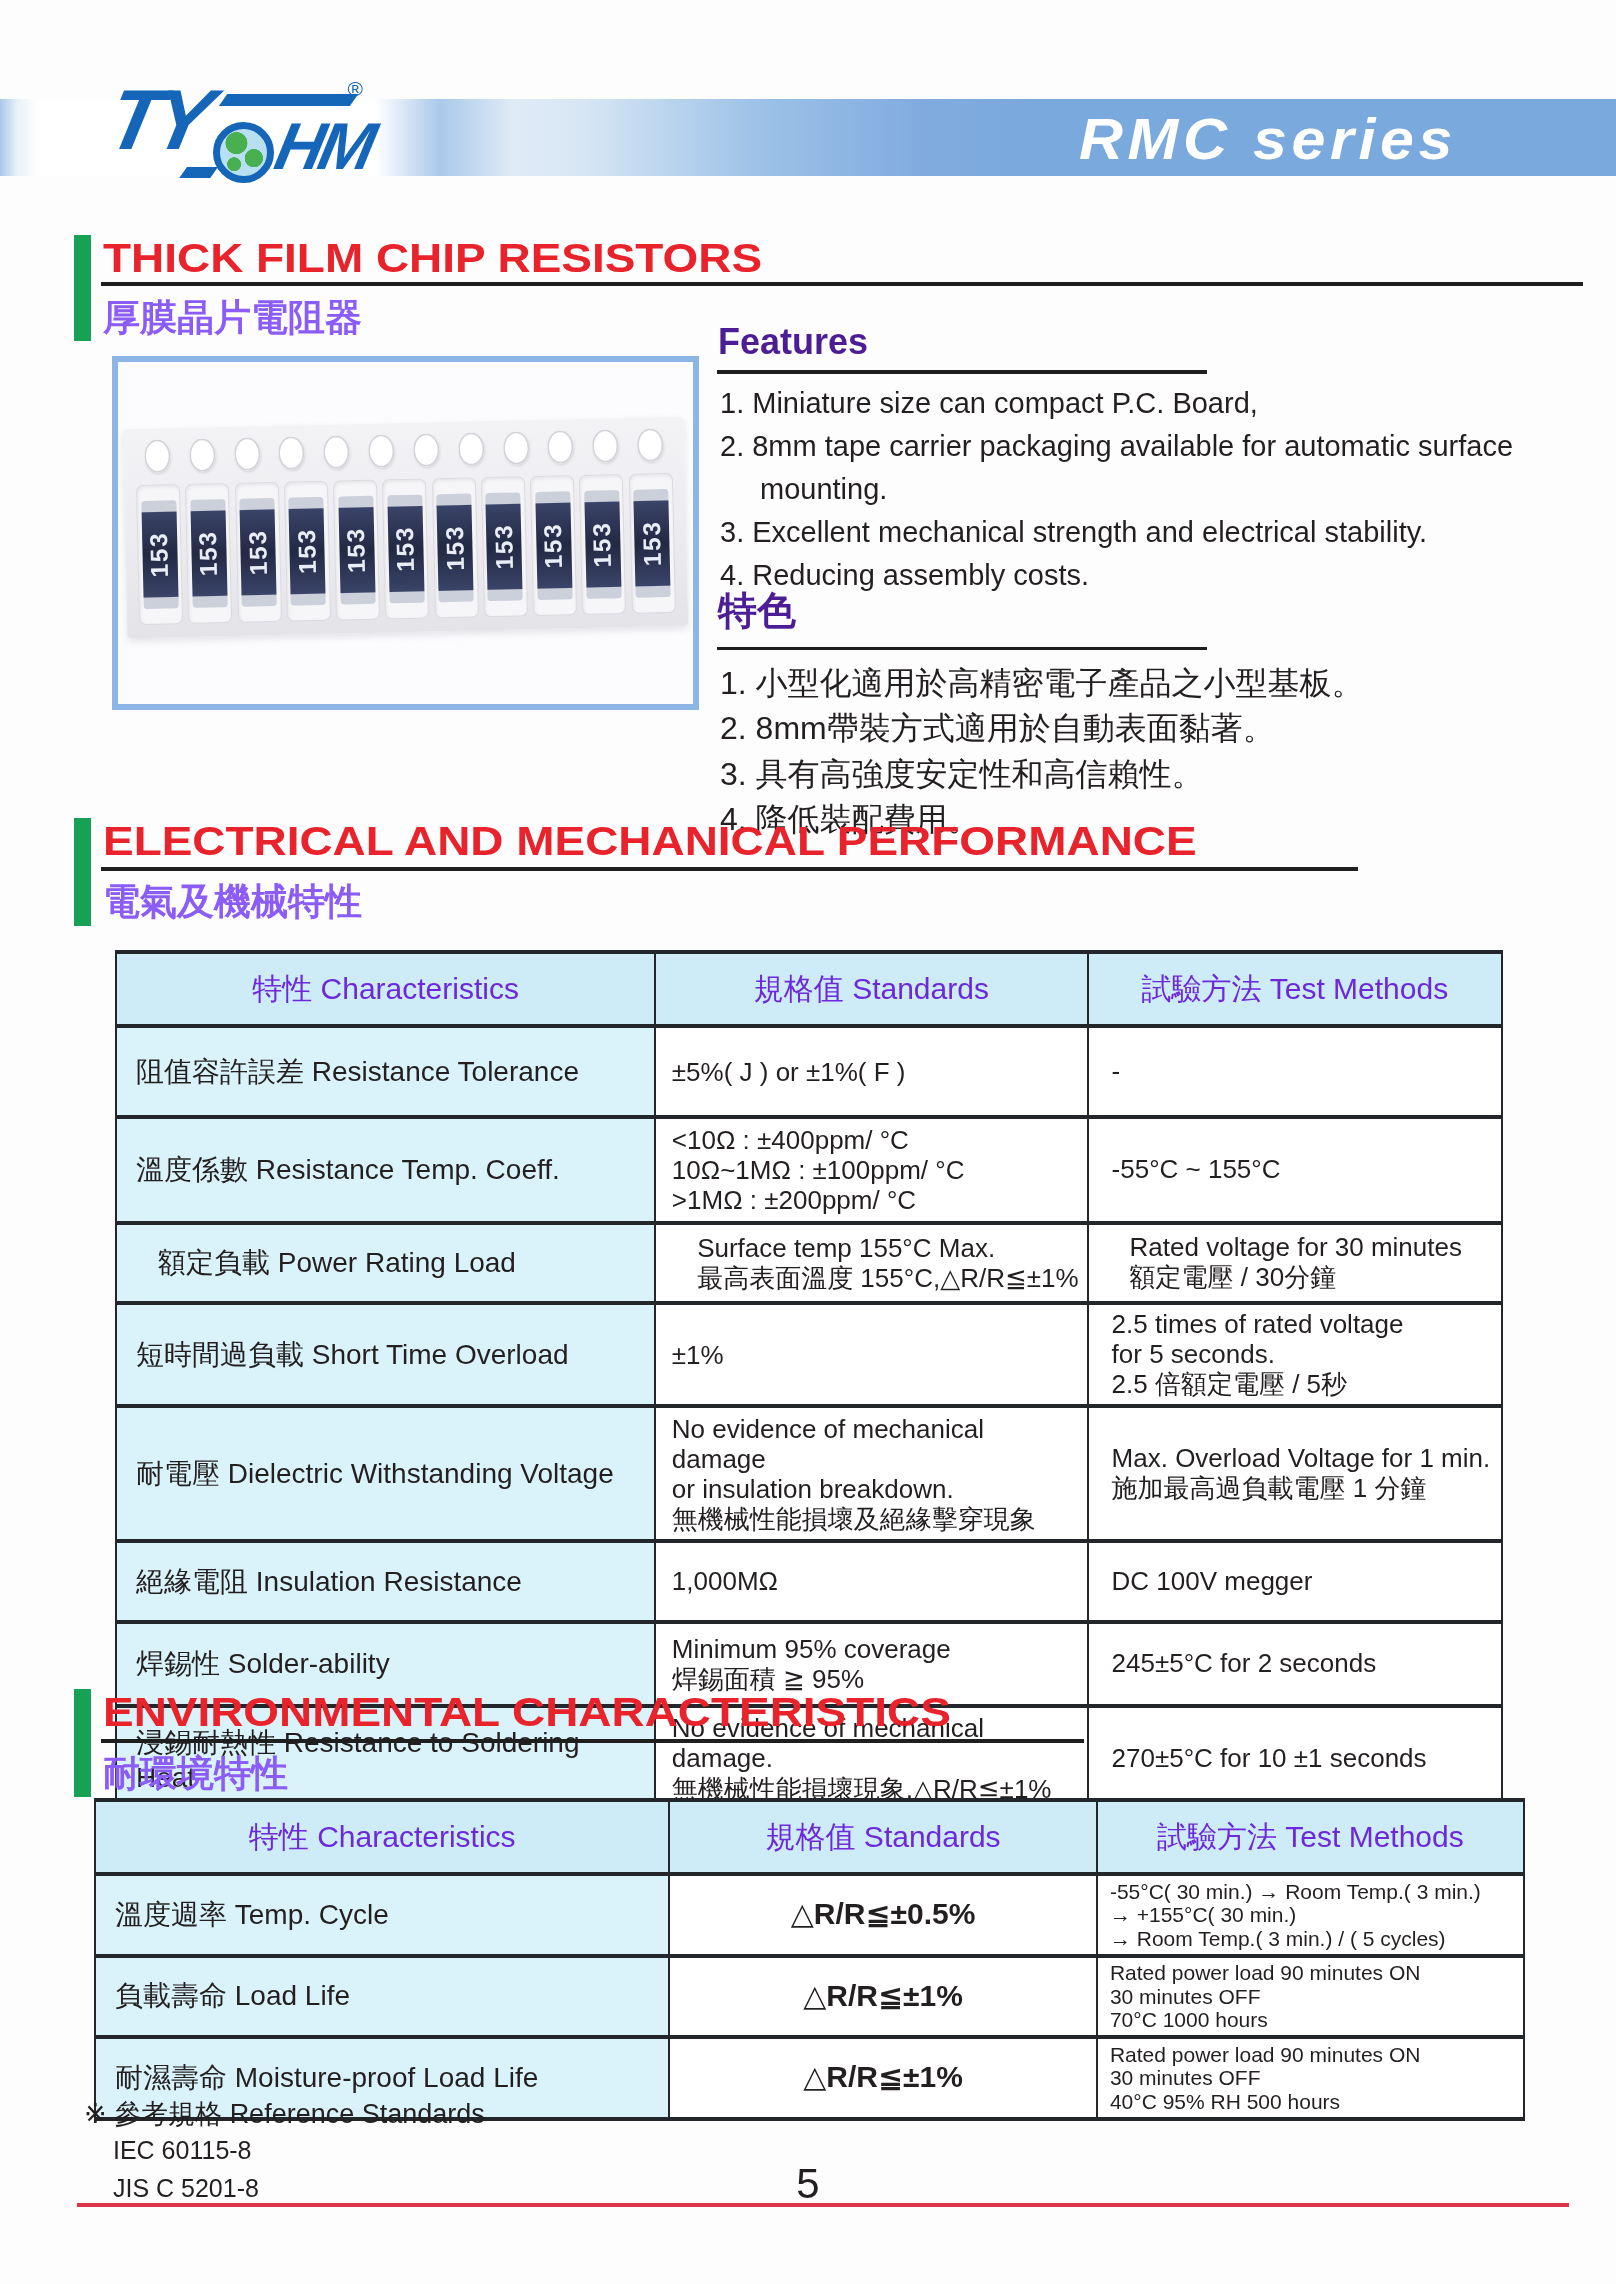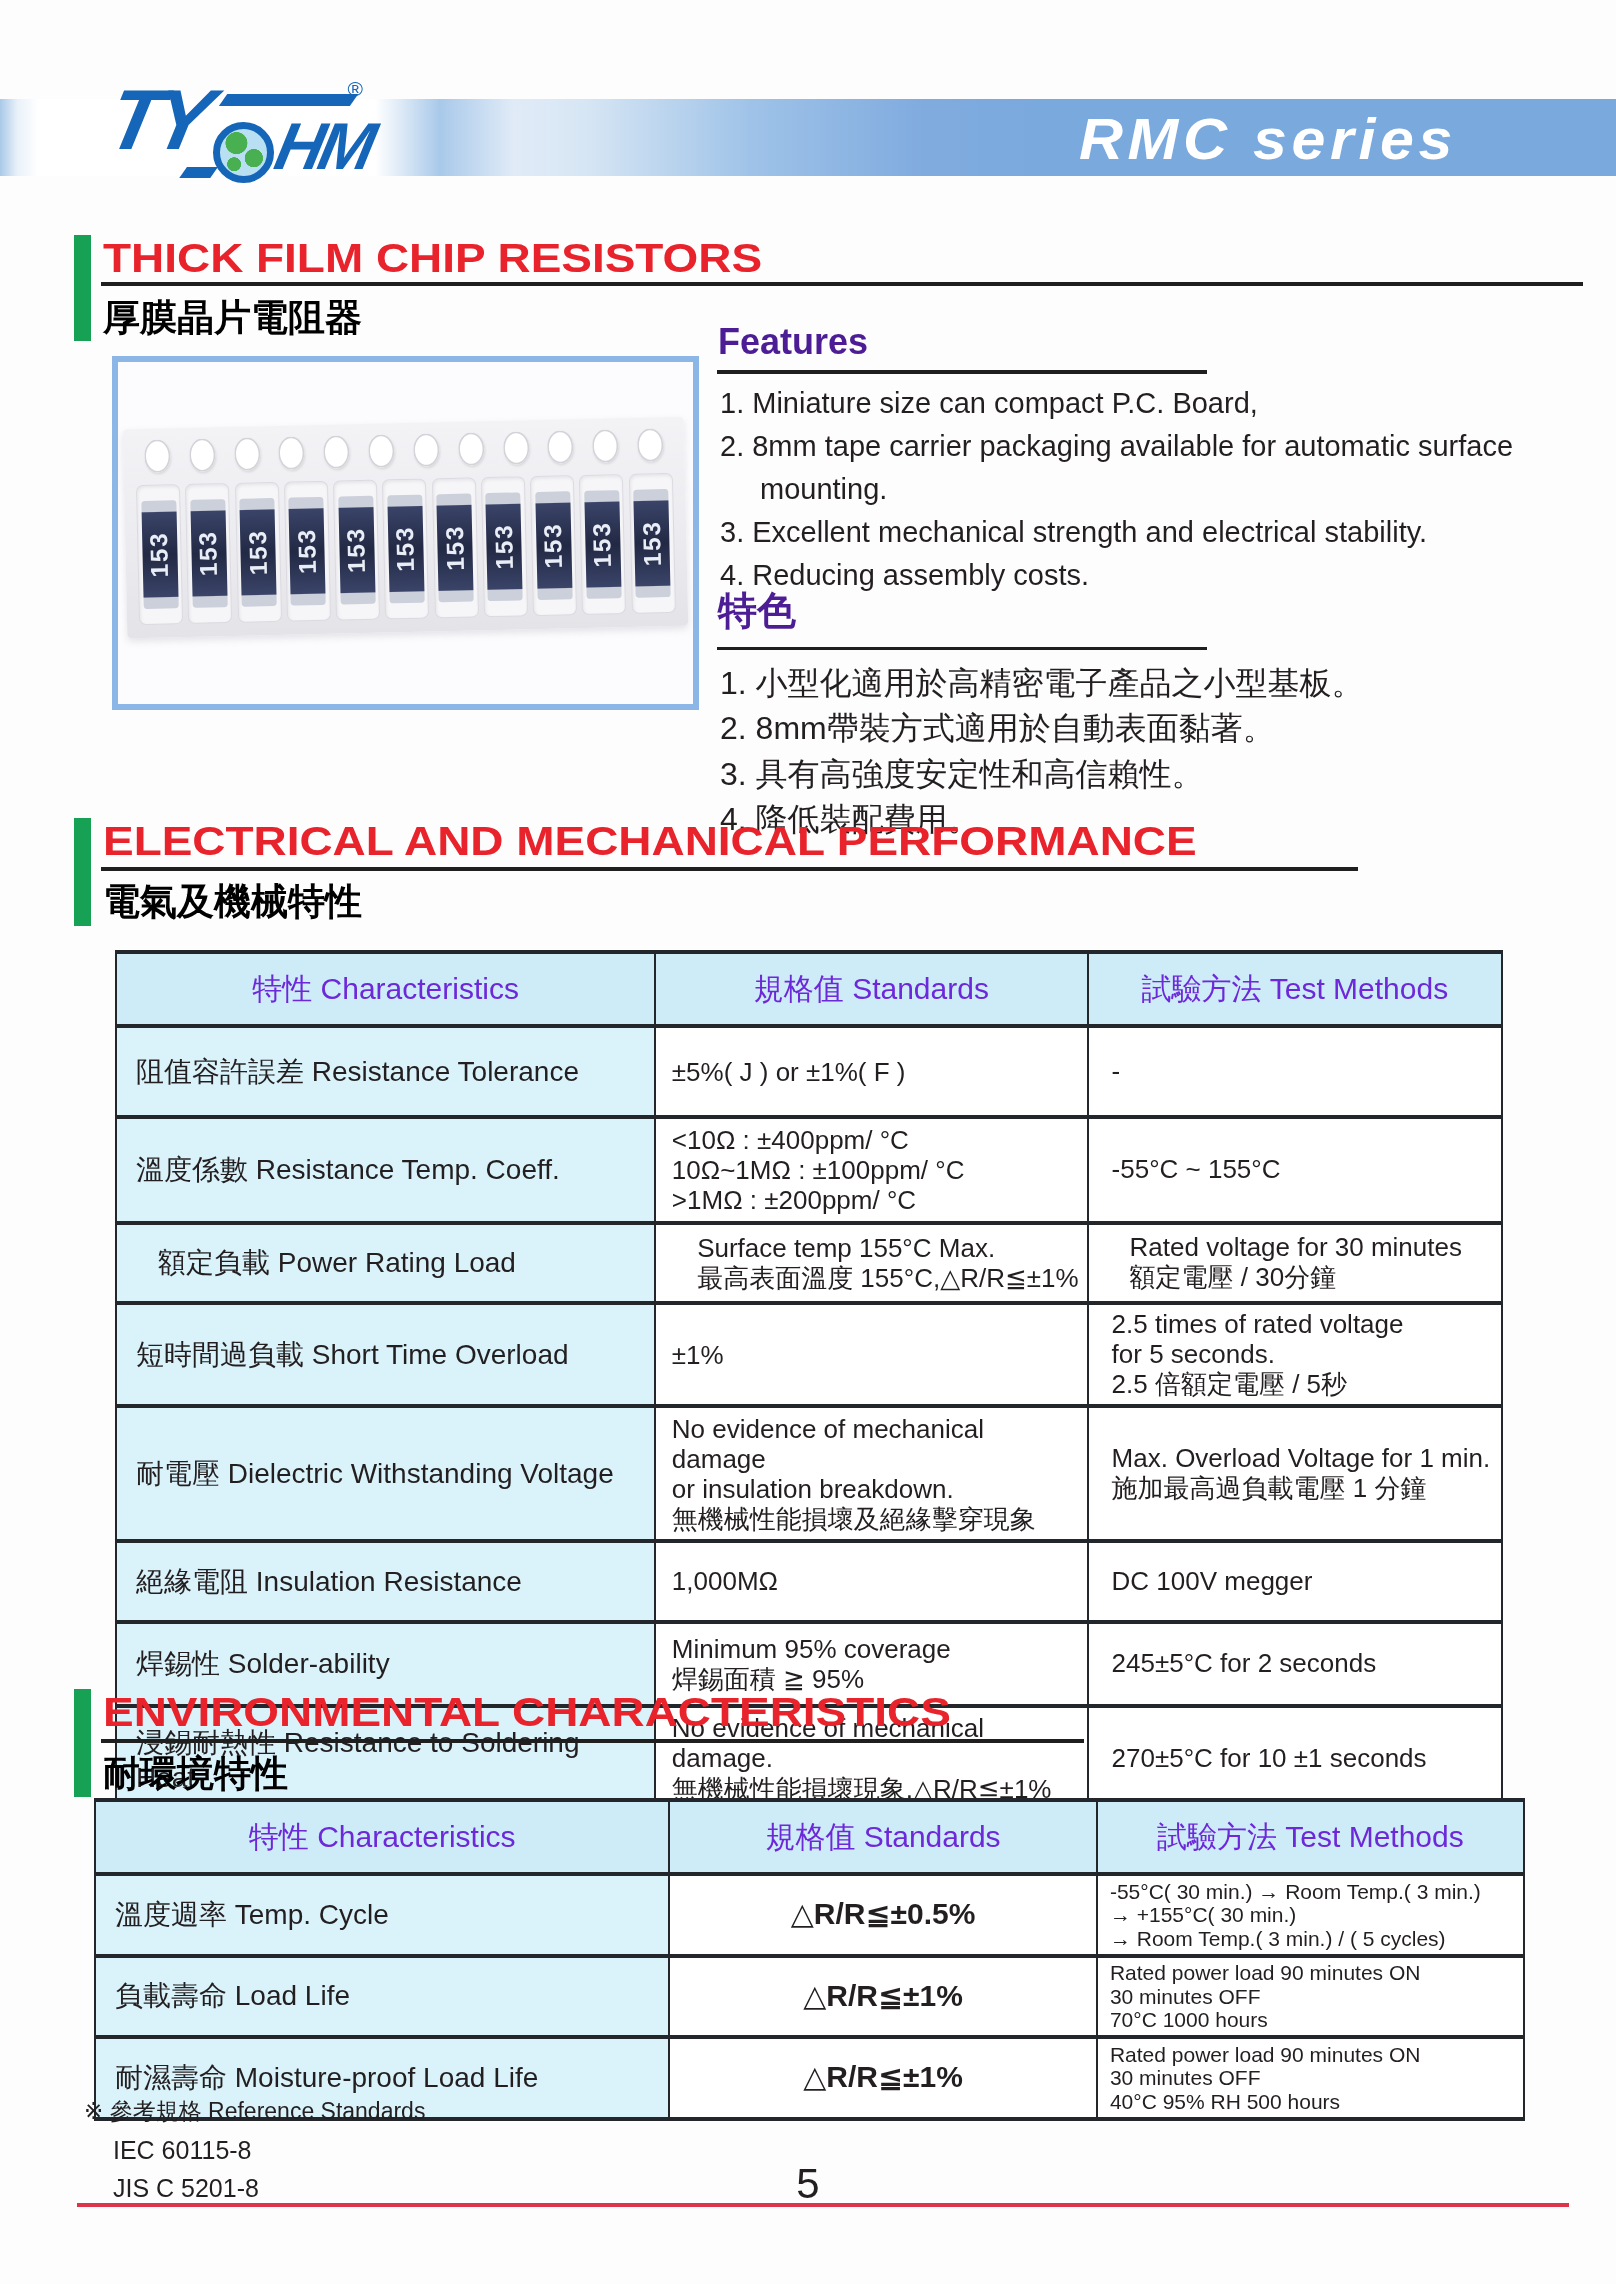--- a/index.html
+++ b/index.html
@@ -30,21 +30,21 @@
   
   .gbar{position:absolute;left:74px;width:17.4px;background:#16a155;}
   .gbar-1{top:235px;height:106px;}
   .gbar-2{top:818px;height:108px;}
   .gbar-3{top:1689px;height:108px;}
   .h-en{position:absolute;margin:0;font-size:41px;font-weight:bold;color:#e8232b;white-space:nowrap;
         transform:scaleX(1.12);transform-origin:left center;letter-spacing:0px;}
   .h1-thick{left:103px;top:235px;}
   .h1-elec{left:103px;top:818px;}
   .h1-env{left:103px;top:1689px;}
-  .h-zh{position:absolute;margin:0;font-size:37px;font-weight:bold;color:#000000;white-space:nowrap;}
+  .h-zh{position:absolute;margin:0;font-size:37px;font-weight:bold;color:#8b5cf6;white-space:nowrap;}
   .hzh-thick{left:103px;top:293px;}
   .hzh-elec{left:103px;top:877px;}
   .hzh-env{left:103px;top:1749px;}
   .rule{position:absolute;height:3.5px;background:#1f1f1f;}
   .rule-thick{left:101px;top:282px;width:1482px;}
   .rule-feat{left:717px;top:370px;width:490px;height:3.5px;}
   .rule-featzh{left:717px;top:647px;width:490px;height:2.6px;}
   .rule-elec{left:101px;top:867px;width:1257px;}
   .rule-env{left:101px;top:1739px;width:983px;}
   .h-feat{position:absolute;margin:0;font-size:36px;font-weight:bold;color:#4c1d95;white-space:nowrap;}
@@ -91,21 +91,21 @@
   #elec-table tbody tr:nth-child(4) td{height:82px;}
   #elec-table tbody tr:nth-child(5) td{height:82px;}
   #elec-table tbody tr:nth-child(6) td{height:66px;}
   #elec-table tbody tr:nth-child(7) td{height:70px;}
   #elec-table tbody tr:nth-child(8) td{height:63px;}
   #env-table tbody tr td{height:66px;}
   #env-table .scell{text-align:center;font-weight:bold;font-size:30px;padding:3.5px;}
   #env-table .tcell{font-size:21px;line-height:1.12;padding:3.5px 5.2px 3.5px 12.2px;}
 
   
-  .foot-note{position:absolute;left:84px;top:2096px;font-size:23px;}
+  .foot-note{position:absolute;left:84px;top:2096px;font-size:27px;}
   .foot-list{position:absolute;left:113px;top:2131px;margin:0;padding:0;list-style:none;
         font-size:25px;line-height:1.52;}
   .page-num{position:absolute;left:0;top:2160px;width:1616px;text-align:center;font-size:42px;}
   .red-line{position:absolute;left:77px;top:2203px;width:1492px;height:4.4px;background:#dc3448;}
 </style>
 </head>
 <body>
 
 <div class="page">
 

